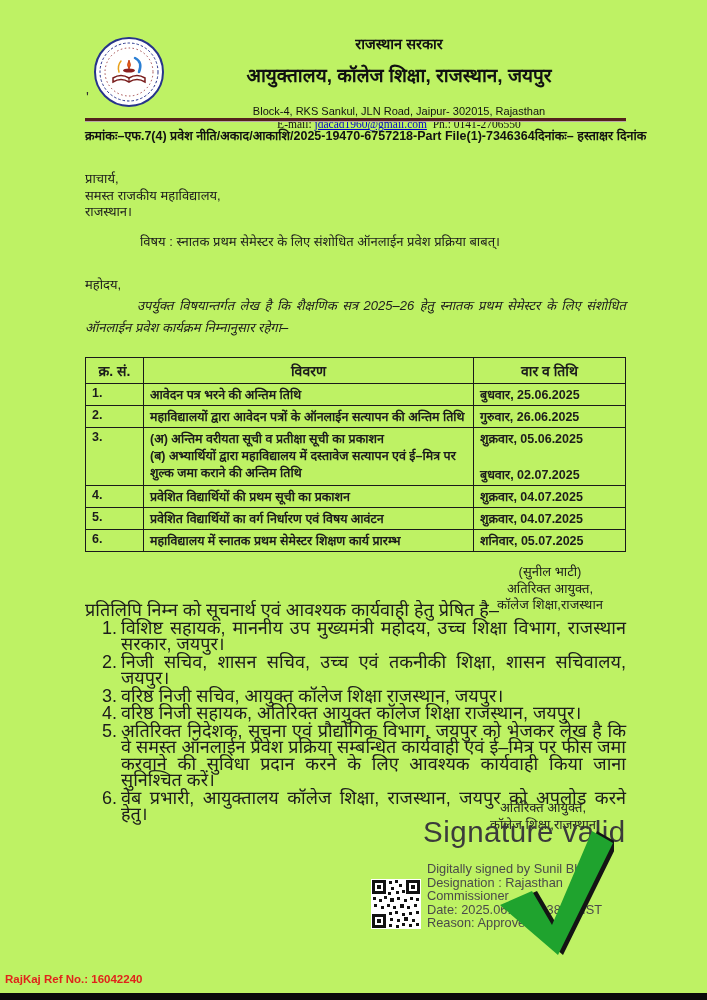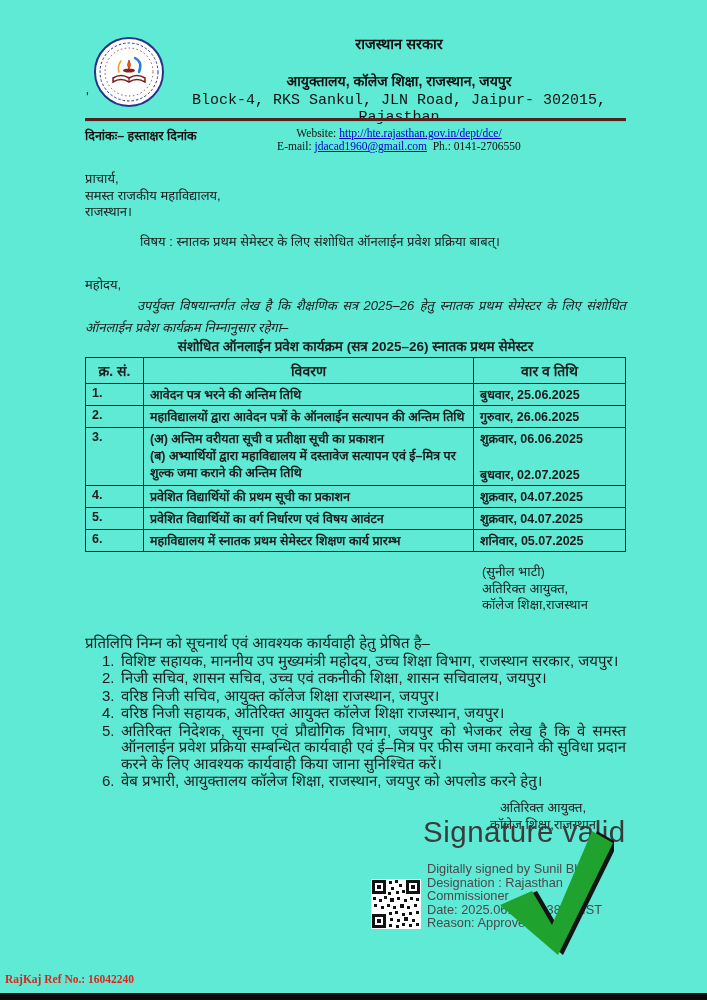--- a/index.html
+++ b/index.html
@@ -1,27 +1,27 @@
 <!DOCTYPE html>
 <html><head>
 <meta charset="utf-8">
 <style>
   * { margin:0; padding:0; box-sizing:border-box; }
   html,body { background:#888; }
   .page {
     position:relative; width:707px; height:1000px; margin:0 auto;
-    background:#5eead4; overflow:hidden;
+    background:#bef264; overflow:hidden;
     font-family:"Liberation Sans", sans-serif; color:#1c1c1c;
   }
   
   .logo { position:absolute; left:93px; top:36px; width:72px; height:72px; }
   .hdr { position:absolute; left:168px; top:33px; width:462px; text-align:center; }
   .hdr .govt { font-size:14.5px; font-weight:bold; color:#111; }
-  .hdr .org  { font-size:14px;  font-weight:bold; color:#111; margin-top:18px; }
-  .hdr .addr { font-size:15px; font-family:Liberation Mono, monospace; margin-top:2px; color:#111; }
+  .hdr .org  { font-size:19px;  font-weight:bold; color:#111; margin-top:9px; }
+  .hdr .addr { font-size:11px; font-family:Liberation Sans, sans-serif; margin-top:17px; color:#111; }
   .hdr .web, .hdr .mail { font-size:11.5px; font-family:"Liberation Serif", serif; margin-top:1px; color:#111; }
   .link { color:#0000cc; text-decoration:underline; cursor:pointer; }
   .comma-mark { position:absolute; left:86px; top:88px; font-size:15px; color:#333; }
   .rule { position:absolute; left:85px; top:118px; width:541px; height:4px; background:#54221e; border-bottom:1px solid #b9a8a8; }
   .refline { position:absolute; left:85px; top:127px; width:541px; display:flex; justify-content:space-between; font-size:12.5px; font-weight:600; color:#111; white-space:nowrap; }
   
   .recipient { position:absolute; left:85px; top:171px; font-size:13px; line-height:16.5px; }
   .subject { position:absolute; left:140px; top:232px; font-size:13px; }
   .salutation { position:absolute; left:85px; top:275px; font-size:13px; }
   .para { position:absolute; left:85px; top:295px; width:541px; font-size:13px; line-height:22px; text-align:justify; text-indent:52px;font-style:italic; }
@@ -29,33 +29,33 @@
   .tbl-title { position:absolute; left:85px; top:337px; width:541px; text-align:center; font-size:13.5px; font-weight:bold; }
   table.sched { position:absolute; left:85px; top:357px; width:541px; border-collapse:collapse; font-size:12.5px; }
   table.sched th, table.sched td { border:1.2px solid #1a1a1a; padding:2px 6px; vertical-align:top; text-align:left;font-weight:bold; }
   table.sched th { text-align:center; font-weight:bold; font-size:14px; padding:3px 4px; }
   .col-sno { width:58px; }
   .col-date { width:152px; }
   td.sno { padding-left:10px; }
   td.sno.b1 { font-weight:bold; }
   .date-split { display:flex; flex-direction:column; justify-content:space-between; min-height:53px; }
   
-  .sig1 { position:absolute; left:482px; top:564px; width:160px; text-align:left; font-size:13px; line-height:16.5px; }
-  .copy { position:absolute; left:85px; top:635px; width:541px; font-size:15px; line-height:16.5px; }
+  .sig1 { position:absolute; left:470px; top:564px; width:160px; text-align:center; font-size:13px; line-height:16.5px; }
+  .copy { position:absolute; left:85px; top:602px; width:541px; font-size:18px; line-height:16.5px; }
   .copy .item { display:flex; margin-top:1px; }
   .copy .no { width:36px; padding-left:17px; flex:0 0 auto; }
   .copy .txt { flex:1; text-align:justify; }
   .sig2 { position:absolute; left:463px; top:799px; width:160px; text-align:center; font-size:13px; line-height:17px; color:#222; }
   
   .sigvalid { position:absolute; left:423px; top:815px; font-size:29.5px; color:#3b3b3b; letter-spacing:0.5px; white-space:nowrap; }
   .digital { position:absolute; left:427px; top:862px; font-size:12.8px; line-height:13.6px; color:#4a4a4a; }
   .check { position:absolute; left:494px; top:827px; }
   .qr { position:absolute; left:371px; top:879px; }
   
-  .rajkaj { position:absolute; left:5px; top:973px; font-size:11.5px; font-weight:bold; color:#e0241b;font-family:Liberation Serif, serif; }
+  .rajkaj { position:absolute; left:5px; top:973px; font-size:11.5px; font-weight:bold; color:#e0241b; }
   .bottombar { position:absolute; left:0; top:993px; width:707px; height:7px; background:#0a0a0a; }
 </style>
 </head>
 <body>
 
 <div class="page">
 
   <div class="logo">
     <svg width="72" height="72" viewBox="0 0 72 72">
       <circle cx="36" cy="36" r="34" fill="#ffffff" stroke="#27348b" stroke-width="2"></circle>
@@ -70,42 +70,41 @@
 
       <path d="M42 22 Q50 26 46 36" fill="none" stroke="#2a7fd4" stroke-width="2.5" stroke-linecap="round"></path>
       <path d="M28 25 Q24 30 26 36" fill="none" stroke="#e8a11a" stroke-width="1.5" stroke-linecap="round"></path>
     </svg>
   </div>
 
   <div class="hdr">
     <div class="govt">राजस्थान सरकार</div>
     <div class="org">आयुक्तालय, कॉलेज शिक्षा, राजस्थान, जयपुर</div>
     <div class="addr">Block-4, RKS Sankul, JLN Road, Jaipur- 302015, Rajasthan</div>
-    <div class="web"><span>Website: </span><span class="link">http://hte.rajasthan.gov.in/dept/dce/</span></div>
     <div class="mail"><span>E-mail: </span><span class="link">jdacad1960@gmail.com</span>&nbsp;&nbsp;<span>Ph.: 0141-2706550</span></div>
   </div>
 
   <div class="comma-mark">'</div>
   <div class="rule"></div>
 
   <div class="refline">
+    <span>क्रमांकः–एफ.7(4) प्रवेश नीति/अकाद/आकाशि/2025-19470-6757218-Part File(1)-7346364</span>
     <span>दिनांकः– हस्ताक्षर दिनांक</span>
   </div>
 
   <div class="recipient">
     <div>प्राचार्य,</div>
     <div>समस्त राजकीय महाविद्यालय,</div>
     <div>राजस्थान।</div>
   </div>
 
   <div class="subject">विषय : स्नातक प्रथम सेमेस्टर के लिए संशोधित ऑनलाईन प्रवेश प्रक्रिया बाबत्।</div>
   <div class="salutation">महोदय,</div>
   <div class="para">उपर्युक्त विषयान्तर्गत लेख है कि शैक्षणिक सत्र 2025–26 हेतु स्नातक प्रथम सेमेस्टर के लिए संशोधित ऑनलाईन प्रवेश कार्यक्रम निम्नानुसार रहेगा–</div>
 
-  <div class="tbl-title">संशोधित ऑनलाईन प्रवेश कार्यक्रम (सत्र 2025–26) स्नातक प्रथम सेमेस्टर</div>
   <table class="sched">
     <tbody>
         <tr>
       <th class="col-sno">क्र. सं.</th>
       <th>विवरण</th>
       <th class="col-date">वार व तिथि</th>
     </tr>
     <tr>
       <td class="sno b1">1.</td>
       <td>आवेदन पत्र भरने की अन्तिम तिथि</td>
@@ -117,21 +116,21 @@
       <td>गुरुवार, 26.06.2025</td>
     </tr>
     <tr>
       <td class="sno">3.</td>
       <td>
         <div>(अ) अन्तिम वरीयता सूची व प्रतीक्षा सूची का प्रकाशन</div>
         <div>(ब) अभ्यार्थियों द्वारा महाविद्यालय में दस्तावेज सत्यापन एवं ई–मित्र पर शुल्क जमा कराने की अन्तिम तिथि</div>
       </td>
       <td>
         <div class="date-split">
-          <div>शुक्रवार, 06.06.2025</div>
+          <div>शुक्रवार, 05.06.2025</div>
           <div>बुधवार, 02.07.2025</div>
         </div>
       </td>
     </tr>
     <tr>
       <td class="sno">4.</td>
       <td>प्रवेशित विद्यार्थियों की प्रथम सूची का प्रकाशन</td>
       <td>शुक्रवार, 04.07.2025</td>
     </tr>
     <tr>

